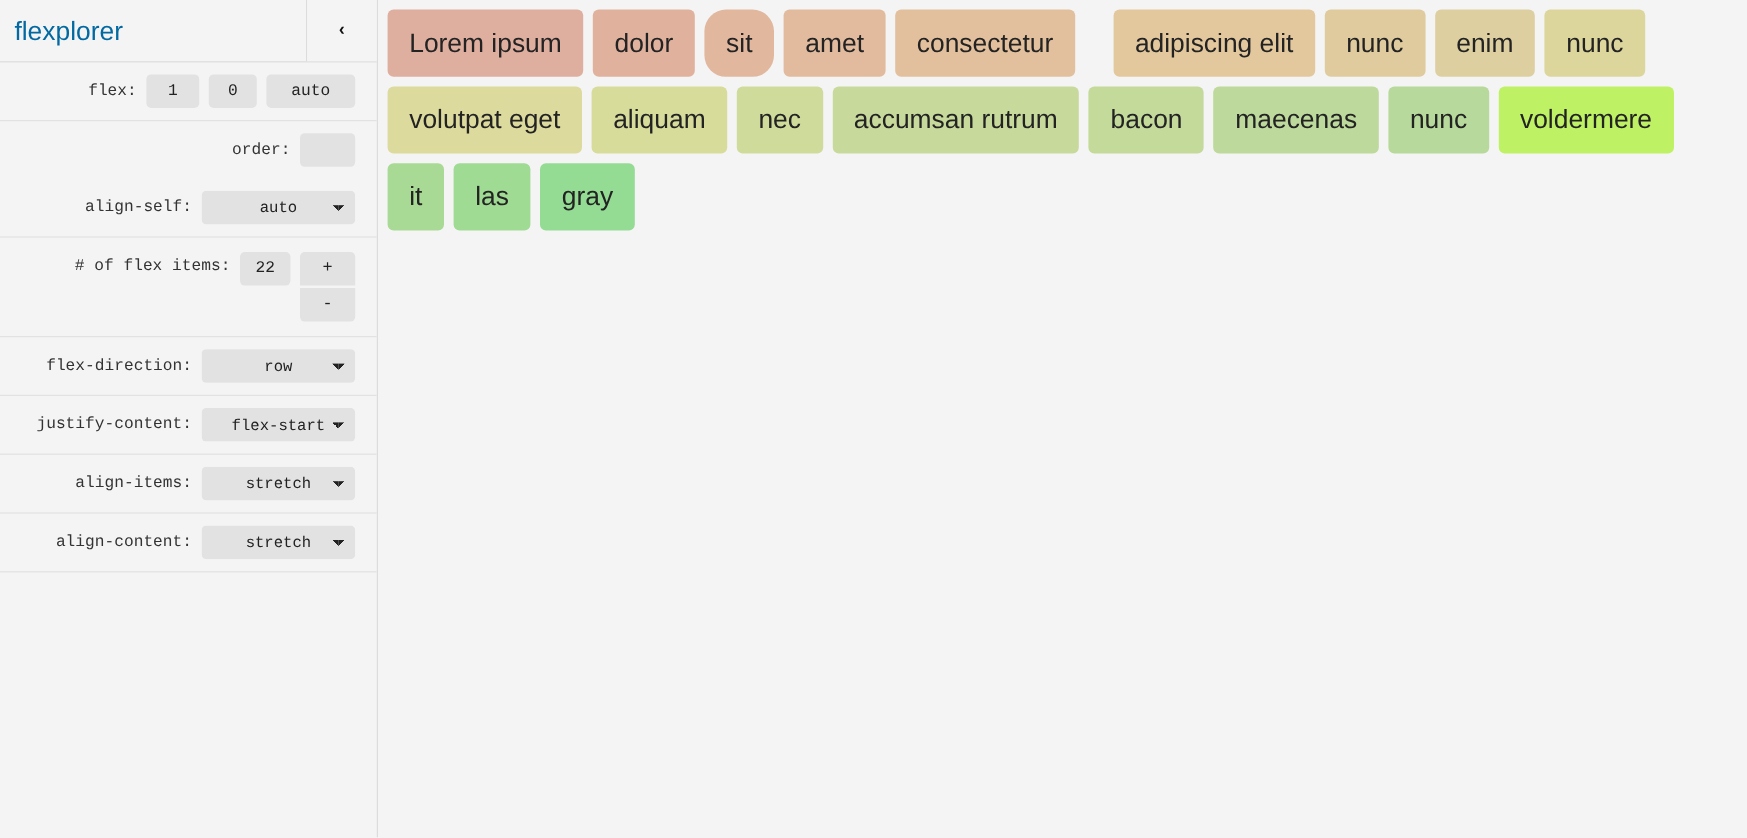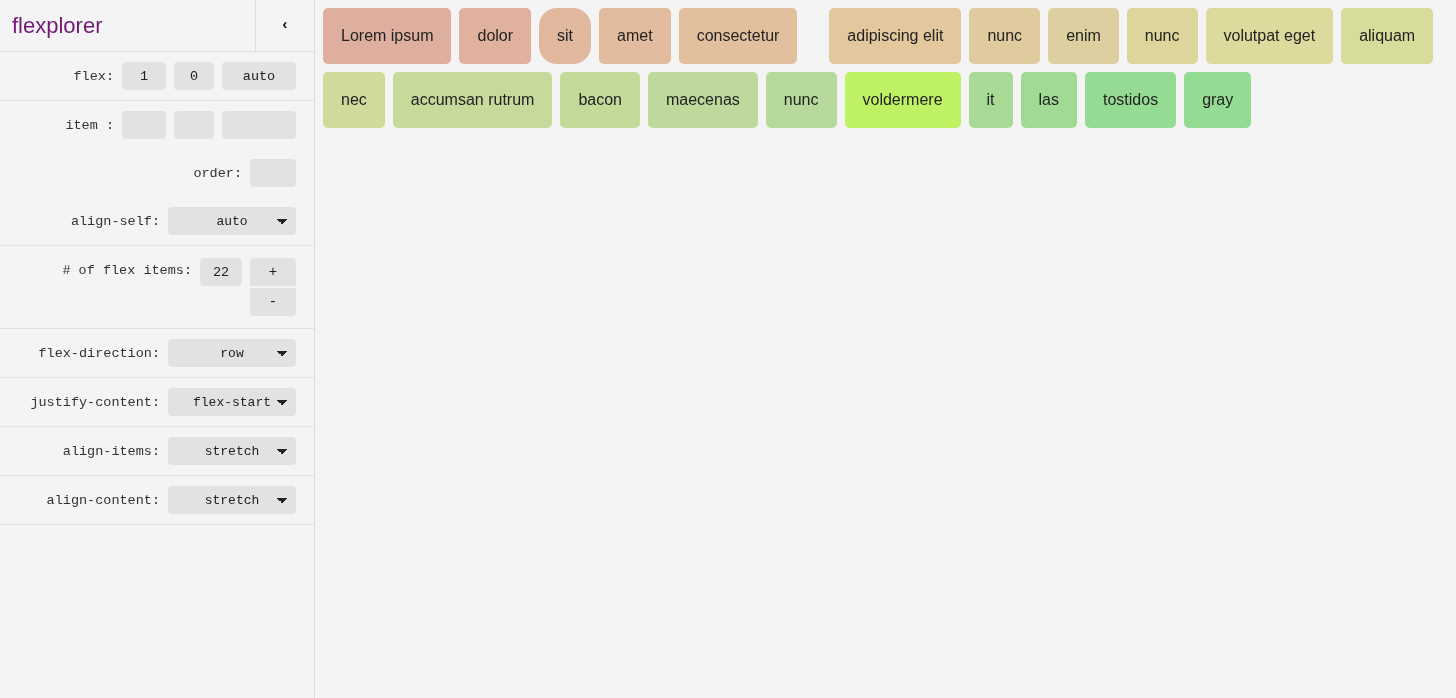--- a/index.html
+++ b/index.html
@@ -28,21 +28,21 @@
     display: flex;
     align-items: stretch;
     border-bottom: 1px solid #dcdcdc;
   }
   .sidebar-title {
     flex: 1;
     display: flex;
     align-items: center;
     padding-left: 12px;
     font-size: 22px;
-    color: #701a75;
+    color: #0369a1;
     font-family: "Liberation Sans", sans-serif;
     border-right: 1px solid #dcdcdc;
   }
   .collapse-btn {
     width: 58px;
     display: flex;
     align-items: center;
     justify-content: center;
     font-size: 15px;
     color: #111;
@@ -151,21 +151,21 @@
     overflow: hidden;
   }
   .flex-item {
     height: 56px;
     margin: 0 8px 8px 0;
     border-radius: 5px;
     display: flex;
     align-items: center;
     justify-content: center;
     font-family: "Liberation Sans", sans-serif;
-    font-size: 16px;
+    font-size: 22px;
     color: #232323;
     padding: 0 18px;
     white-space: nowrap;
     flex: 0 0 auto;
   }
 </style>
 </head>
 <body>
 
 <div id="app">
@@ -178,26 +178,20 @@
     <div id="sidebar-body">
         <div class="ctrl-group">
           <div class="ctrl-row">
             <span class="ctrl-label">flex:</span>
             <input class="mini-input w-flex1" type="text" value="1" style="">
             <input class="mini-input w-flex2" type="text" value="0" style="">
             <input class="mini-input w-flex3" type="text" value="auto" style="">
           </div>
         </div>
         <div class="ctrl-group">
-          <div class="ctrl-row">
-            <span class="ctrl-label">item :</span>
-            <input class="mini-input w-flex1" type="text" style="">
-            <input class="mini-input w-flex2" type="text" style="">
-            <input class="mini-input w-flex3" type="text" style="">
-          </div>
           <div class="ctrl-row">
             <span class="ctrl-label">order:</span>
             <input class="mini-input w-order" type="text" style="">
           </div>
           <div class="ctrl-row">
             <span class="ctrl-label">align-self:</span>
             <select class="ctrl-select"><option value="auto">auto</option><option value="flex-start">flex-start</option><option value="flex-end">flex-end</option><option value="center">center</option><option value="baseline">baseline</option><option value="stretch">stretch</option></select>
           </div>
         </div>
         <div class="ctrl-group">
@@ -288,21 +282,18 @@
       </div>
       <div class="flex-item" style="background: #bef264;">
         <span>voldermere</span>
       </div>
       <div class="flex-item" style="background: rgb(168, 218, 149);">
         <span>it</span>
       </div>
       <div class="flex-item" style="background: rgb(160, 219, 148);">
         <span>las</span>
       </div>
-      <div class="flex-item" style="background: rgb(150, 219, 148);">
-        <span>tostidos</span>
-      </div>
       <div class="flex-item" style="background: rgb(148, 219, 148);">
         <span>gray</span>
       </div>
     </main>
 
 </div>
 
 </body></html>

